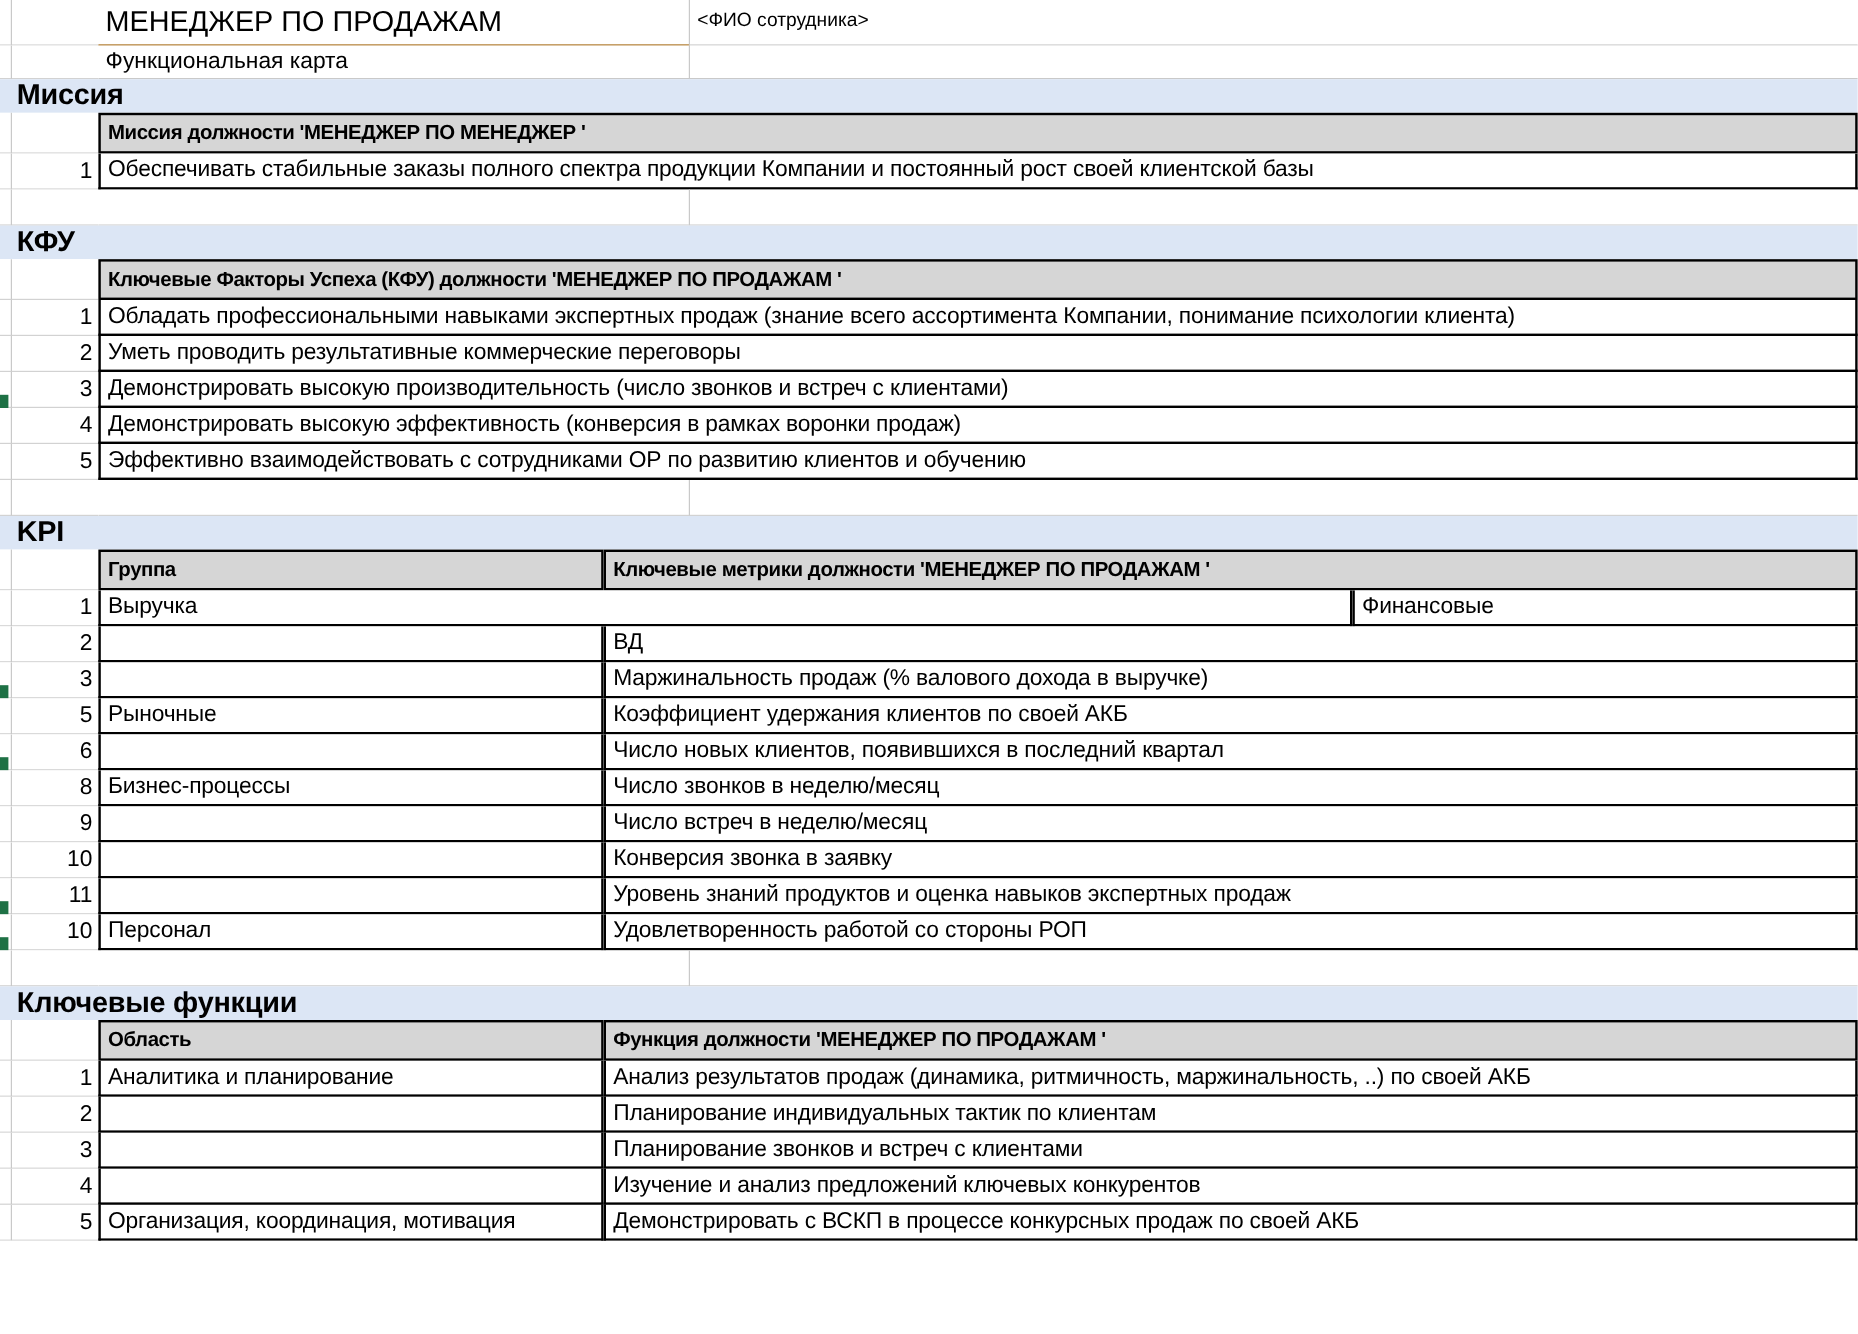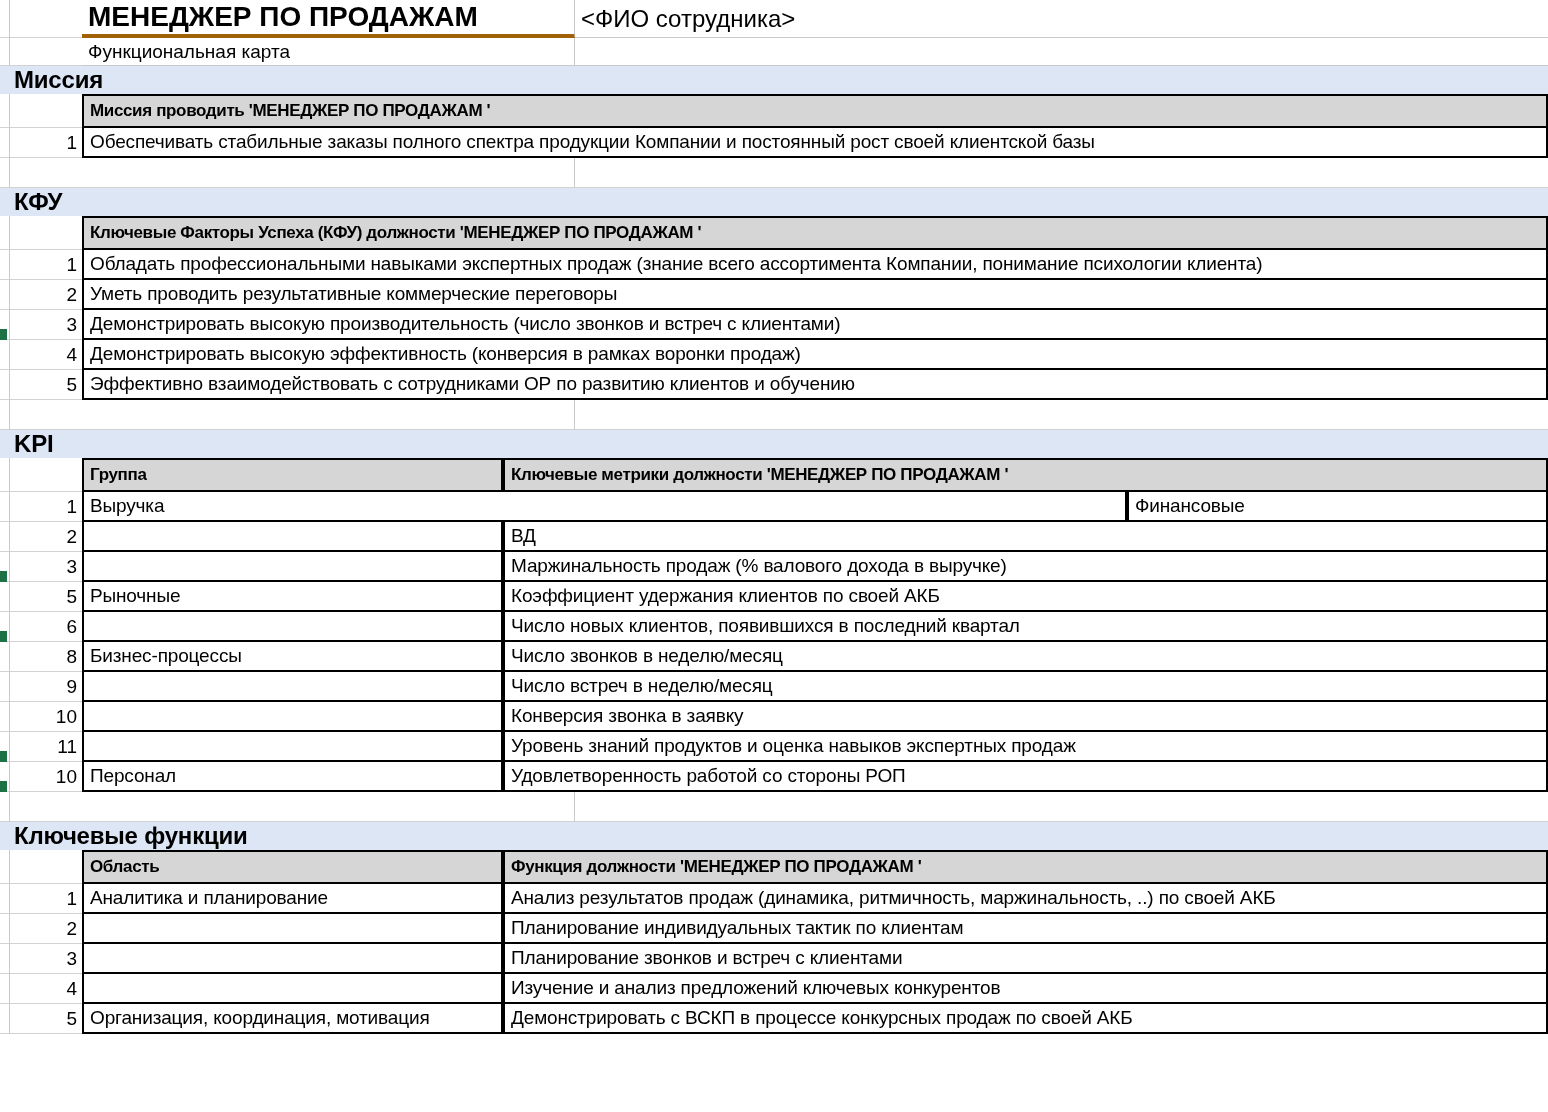--- a/index.html
+++ b/index.html
@@ -83,28 +83,28 @@
     border-bottom: 1px solid #d2d2d2;
   }
 
   
 
   
   .r-title { height: 38px; }
   .r-title .c-title {
     flex: 0 0 493px;
     width: 493px;
-    font-weight: bold;
-    font-size: 28px;
+    font-weight: normal;
+    font-size: 24px;
     border-right: 1px solid #c9c9c9;
-    border-bottom: 4px solid #a16207;
+    border-bottom: 1px solid #a16207;
   }
   .r-title .c-name {
     flex: 1 1 auto;
-    font-size: 24px;
+    font-size: 16px;
     border-bottom: 1px solid #c9c9c9;
   }
 
   
   .r-sub { height: 28px; }
   .r-sub .c-sub {
     flex: 0 0 493px;
     width: 493px;
     font-size: 19px;
     border-right: 1px solid #c9c9c9;
@@ -194,21 +194,21 @@
   </div>
 
   <div class="row r-band">
     <div class="gutter blue"></div>
     <div class="cell c-band">Миссия</div>
   </div>
 
   <div class="row r-thead">
     <div class="gutter"></div>
     <div class="rownum"></div>
-    <div class="cell c-th w-wide">Миссия проводить 'МЕНЕДЖЕР ПО ПРОДАЖАМ '</div>
+    <div class="cell c-th w-wide">Миссия должности 'МЕНЕДЖЕР ПО МЕНЕДЖЕР '</div>
   </div>
 
   <div class="row r-data">
     <div class="gutter"></div>
     <div class="rownum">1</div>
     <div class="cell c-d w-wide">Обеспечивать стабильные заказы полного спектра продукции Компании и постоянный рост своей клиентской базы</div>
   </div>
 
   <div class="row r-space">
     <div class="gutter"></div>

